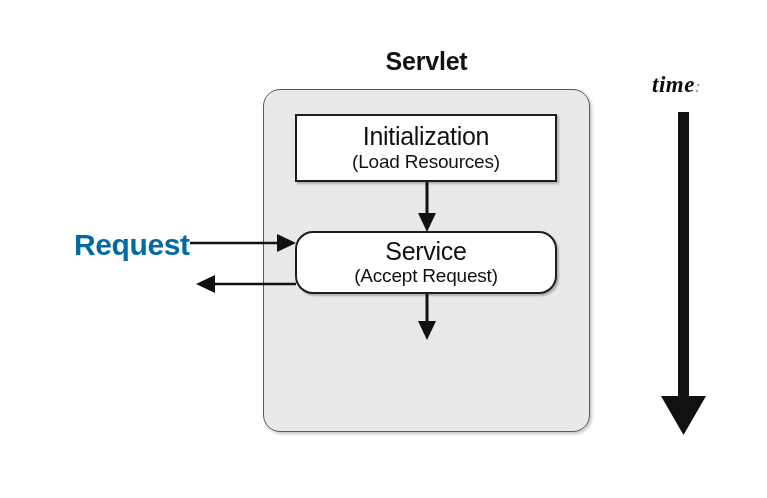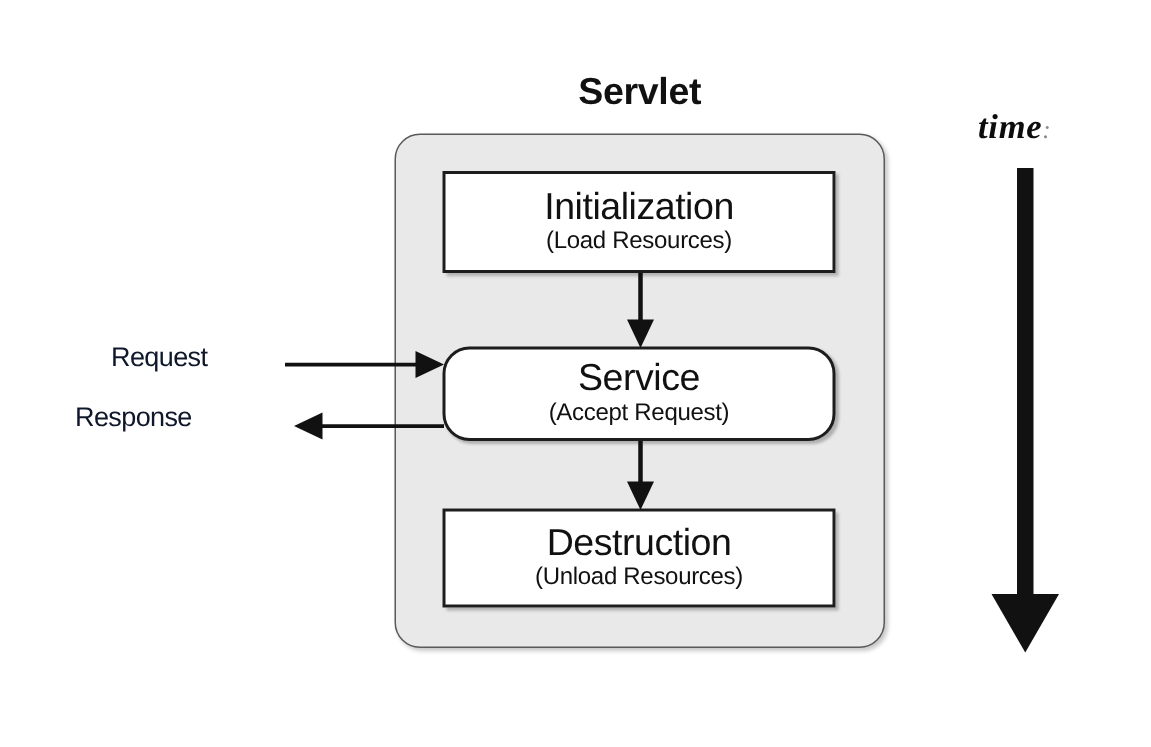--- a/index.html
+++ b/index.html
@@ -65,21 +65,21 @@
     font-family: "Liberation Sans", sans-serif;
     font-size: 25px;
     font-weight: 400;
     color: #111111;
     line-height: 1.02;
     letter-spacing: -0.3px;
     white-space: nowrap;
   }
   .phase-sub {
     font-family: "Liberation Sans", sans-serif;
-    font-size: 16px;
+    font-size: 19px;
     font-weight: 400;
     color: #111111;
     line-height: 1.05;
     margin-top: 2px;
     letter-spacing: -0.2px;
     white-space: nowrap;
   }
 
   #box-initialization { top: 114px; height: 68px; }
   #box-service        { top: 231px; height: 63px; border-radius: 18px; }
@@ -108,23 +108,23 @@
   }
   #time-label .clipped {
     font-weight: normal;
     color: #8a8a8a;
     font-size: 17px;
   }
 
   
   .side-label {
     font-family: "Liberation Sans", sans-serif;
-    font-size: 18px;
-    font-weight: 400;
-    color: #0f172a;
+    font-size: 30px;
+    font-weight: 700;
+    color: #0369a1;
     letter-spacing: -0.4px;
     white-space: nowrap;
   }
   #label-request  { left: 74px;  top: 228px; }
   #label-response { left: 50px;  top: 268px; }
 </style>
 </head>
 <body>
 
 <div id="canvas">
@@ -136,28 +136,23 @@
   <div class="abs phase-box" id="box-initialization">
     <div class="phase-title">Initialization</div>
     <div class="phase-sub">(Load Resources)</div>
   </div>
 
   <div class="abs phase-box" id="box-service">
     <div class="phase-title">Service</div>
     <div class="phase-sub">(Accept Request)</div>
   </div>
 
-  <div class="abs phase-box" id="box-destruction">
-    <div class="phase-title">Destruction</div>
-    <div class="phase-sub">(Unload Resources)</div>
-  </div>
 
   <div class="abs side-label" id="label-request">Request</div>
 
-  <div class="abs side-label" id="label-response">Response</div>
 
   <div class="abs" id="time-label">
     <span>time</span><span class="clipped">:</span>
   </div>
 
   <svg class="abs" id="arrow-layer" viewBox="0 0 767 498">
 
     <g>
       <line x1="427" y1="182" x2="427" y2="220" stroke="#111111" stroke-width="3"></line>
       <polygon points="427,232 418,213 436,213" fill="#111111"></polygon>

